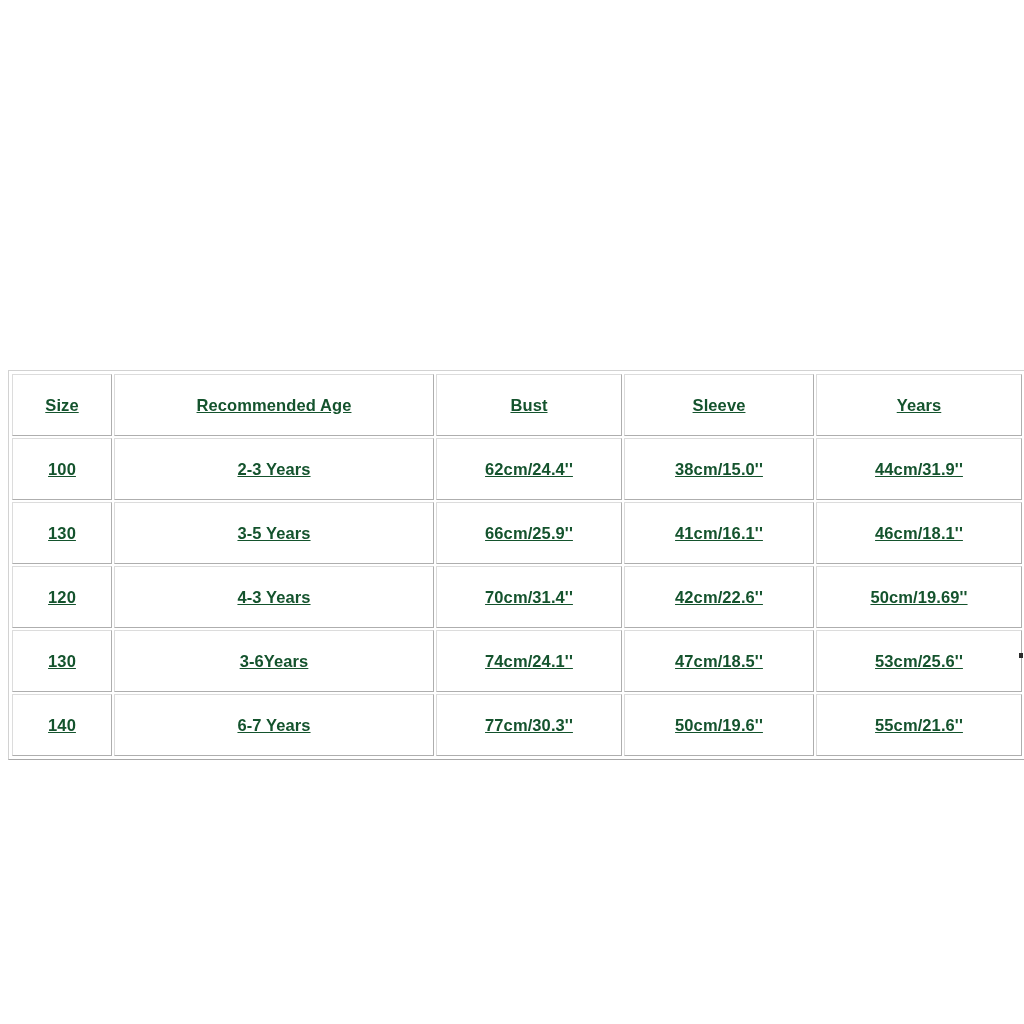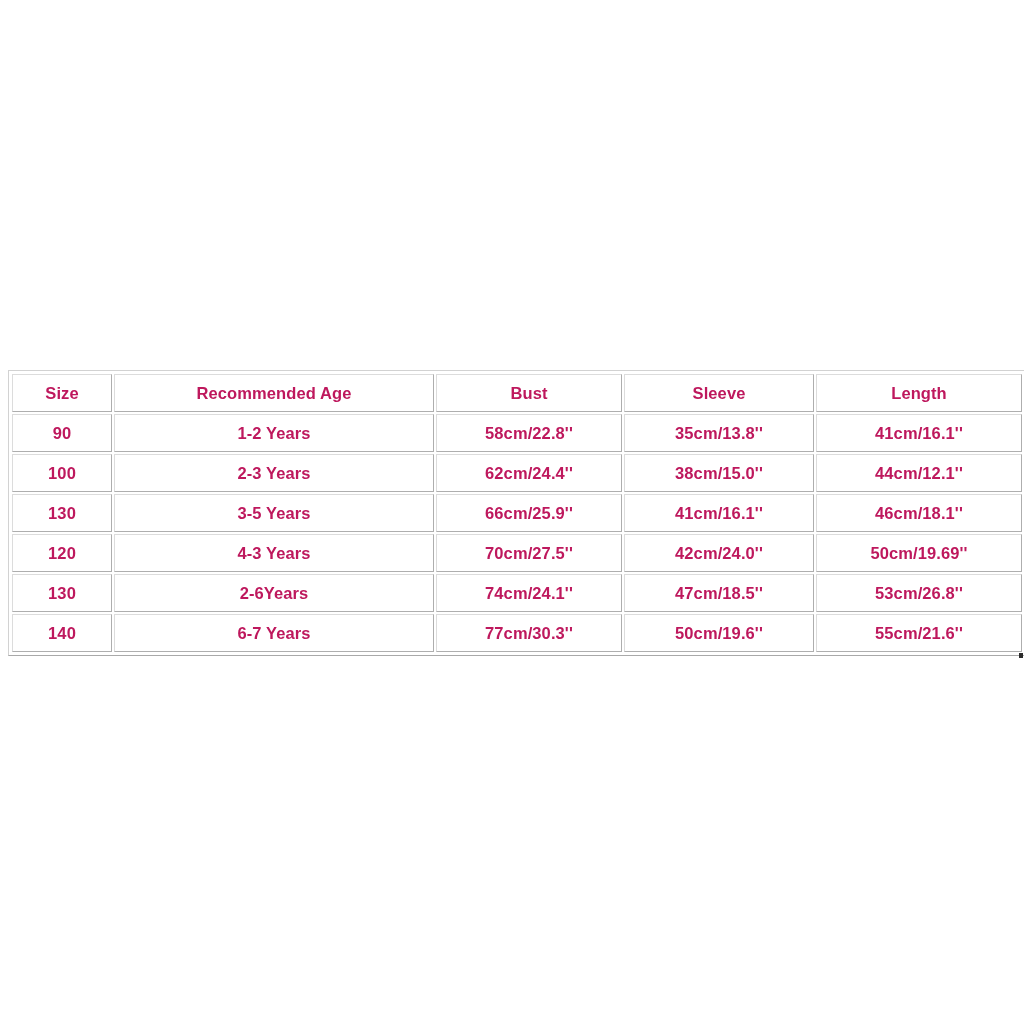--- a/index.html
+++ b/index.html
@@ -49,30 +49,31 @@
 
   table.size-chart td,
   table.size-chart th {
     border: 1px solid #c4c4c4;
     border-top-color: #dcdcdc;
     border-left-color: #dcdcdc;
     border-right-color: #aeaeae;
     border-bottom-color: #aeaeae;
     background: #ffffff;
     height: 36px;
-    padding: 0 2px;
+    padding: 12px 2px;
     text-align: center;
     vertical-align: middle;
-    color: #be185d;
+    color: #14532d;
     font-weight: bold;
     font-size: 16.5px;
     line-height: 1.1;
     letter-spacing: 0.1px;
     white-space: nowrap;
     font-stretch: condensed;
+    text-decoration: underline;
   }
 
   table.size-chart thead th {
     font-size: 16.5px;
   }
 
   
   col.c-size   { width: 100px; }
   col.c-age    { width: 320px; }
   col.c-bust   { width: 186px; }
@@ -102,58 +103,51 @@
         <col class="c-bust">
         <col class="c-sleeve">
         <col class="c-length">
       </colgroup>
       <thead>
         <tr>
           <th>Size</th>
           <th>Recommended Age</th>
           <th>Bust</th>
           <th>Sleeve</th>
-          <th>Length</th>
+          <th>Years</th>
         </tr>
       </thead>
       <tbody>
-        <tr>
-          <td>90</td>
-          <td>1-2 Years</td>
-          <td>58cm/22.8''</td>
-          <td>35cm/13.8''</td>
-          <td>41cm/16.1''</td>
-        </tr>
         <tr>
           <td>100</td>
           <td>2-3 Years</td>
           <td>62cm/24.4''</td>
           <td>38cm/15.0''</td>
-          <td>44cm/12.1''</td>
+          <td>44cm/31.9''</td>
         </tr>
         <tr>
           <td>130</td>
           <td>3-5 Years</td>
           <td>66cm/25.9''</td>
           <td>41cm/16.1''</td>
           <td>46cm/18.1''</td>
         </tr>
         <tr>
           <td>120</td>
           <td>4-3 Years</td>
-          <td>70cm/27.5''</td>
-          <td>42cm/24.0''</td>
+          <td>70cm/31.4''</td>
+          <td>42cm/22.6''</td>
           <td>50cm/19.69''</td>
         </tr>
         <tr>
           <td>130</td>
-          <td>2-6Years</td>
+          <td>3-6Years</td>
           <td>74cm/24.1''</td>
           <td>47cm/18.5''</td>
-          <td>53cm/26.8''</td>
+          <td>53cm/25.6''</td>
         </tr>
         <tr>
           <td>140</td>
           <td>6-7 Years</td>
           <td>77cm/30.3''</td>
           <td>50cm/19.6''</td>
           <td>55cm/21.6''</td>
         </tr>
       </tbody>
     </table>

